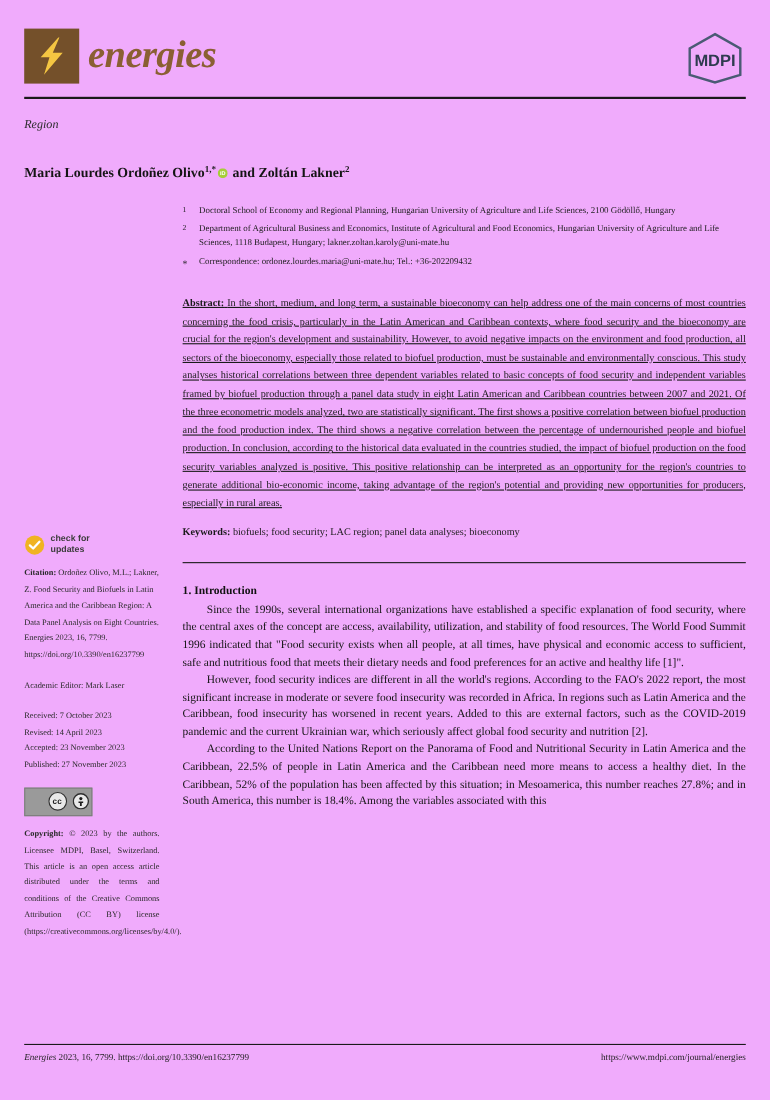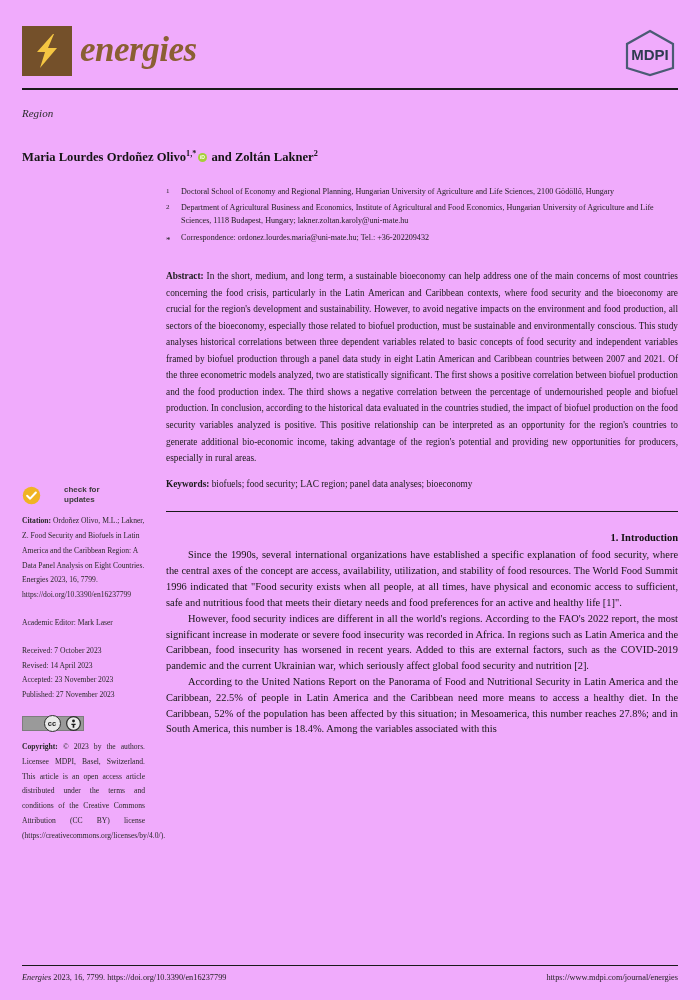--- a/index.html
+++ b/index.html
@@ -133,78 +133,78 @@
   }
   .affil-text { flex: 1 1 auto; }
 
   
   .abstract {
     font-size: 9.3px;
     line-height: 1.78;
     text-align: justify;
     color: #1a1a1a;
     margin-top: 21px;
+    text-decoration: underline;
   }
   .abstract b, .keywords b { font-weight: bold; }
   .keywords {
     font-size: 9.3px;
     line-height: 1.7;
     color: #1a1a1a;
     margin-top: 10px;
   }
   .rule-section {
     border-top: 1.6px solid #1a1a1a;
     margin-top: 19px;
   }
 
   
   .section-heading {
     font-size: 10.5px;
     font-weight: bold;
     color: #121212;
     margin-top: 20px;
     margin-bottom: 4px;
-    text-align: right;
   }
   .para {
     font-size: 10.4px;
     line-height: 1.52;
     text-align: justify;
     color: #151515;
     text-indent: 22px;
     margin: 0;
   }
   .para + .para { margin-top: 0; }
 
   
   .cfu {
     display: flex;
     align-items: center;
-    gap: 23px;
+    gap: 5px;
     margin-top: 3px;
     margin-bottom: 9px;
   }
   .cfu-text {
     font-family: "Liberation Sans", "DejaVu Sans", sans-serif;
     font-size: 8px;
     font-weight: bold;
     line-height: 1.25;
     color: #3d3d3d;
   }
   .rail-block {
     font-size: 7.6px;
     line-height: 1.95;
     color: #2a2a2a;
     margin-bottom: 13px;
   }
   .rail-block.justified { text-align: justify; }
   .rail-block b { font-weight: bold; }
   .cc-badge {
     width: 62px;
-    height: 15px;
+    height: 26px;
     background: #9a9a9a;
     border: 1px solid #7d7d7d;
     display: flex;
     align-items: center;
     justify-content: space-around;
     margin: 4px 0 9px 0;
     box-sizing: border-box;
     padding-left: 18px;
   }
   .cc-glyph {
@@ -220,21 +220,21 @@
     font-size: 7.5px;
     font-weight: bold;
     color: #1c1c1c;
   }
 
   
   .footer {
     position: absolute;
     left: 22px;
     right: 22px;
-    bottom: 18px;
+    bottom: 34px;
   }
   .footer-rule {
     border-top: 1.4px solid #1a1a1a;
     margin-bottom: 7px;
   }
   .footer-row {
     display: flex;
     justify-content: space-between;
     font-size: 8.3px;
     color: #1e1e1e;

